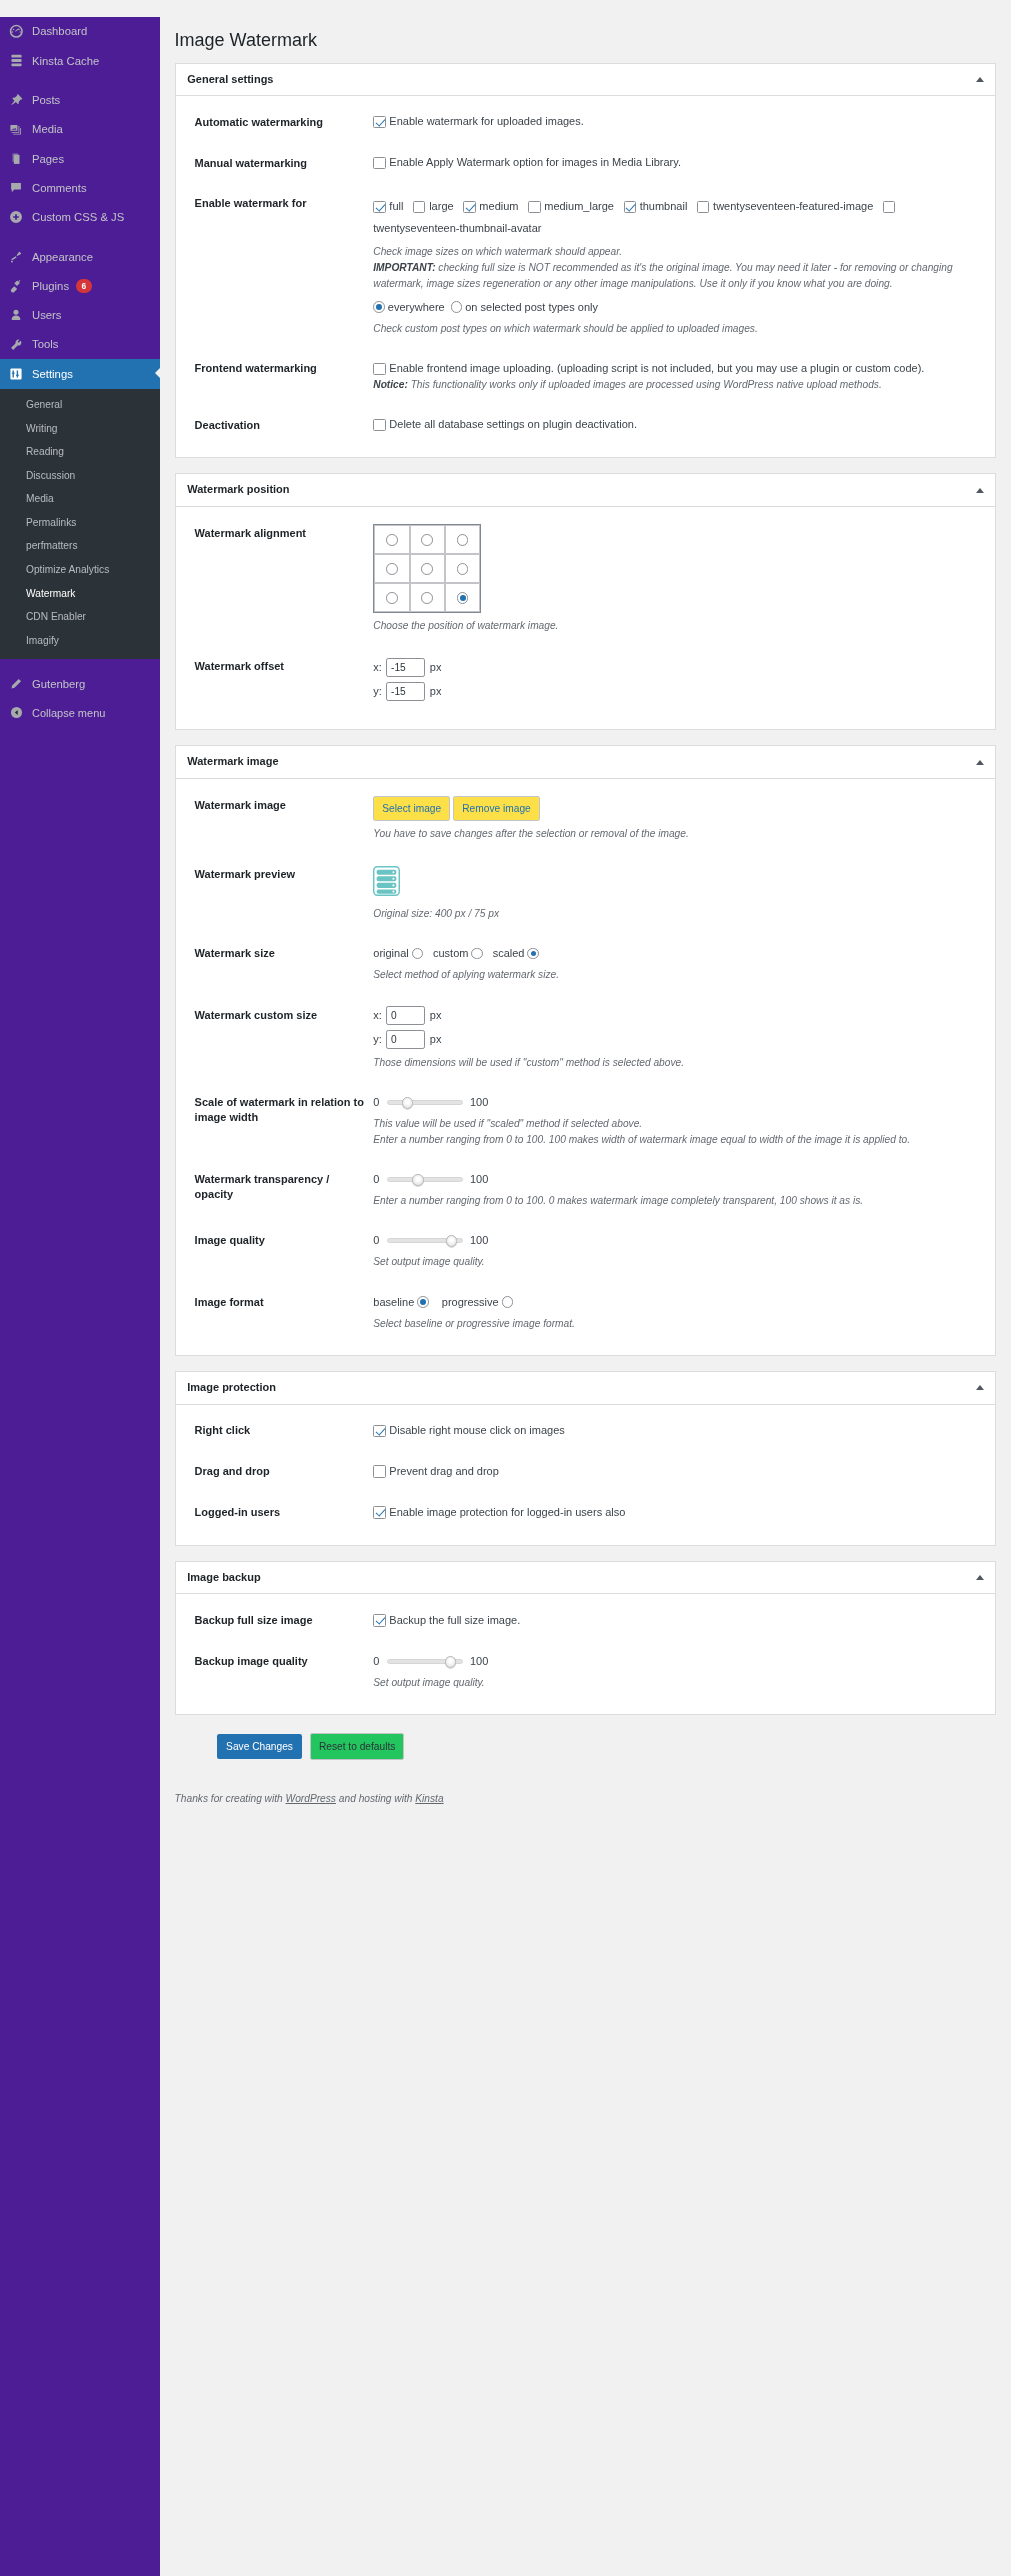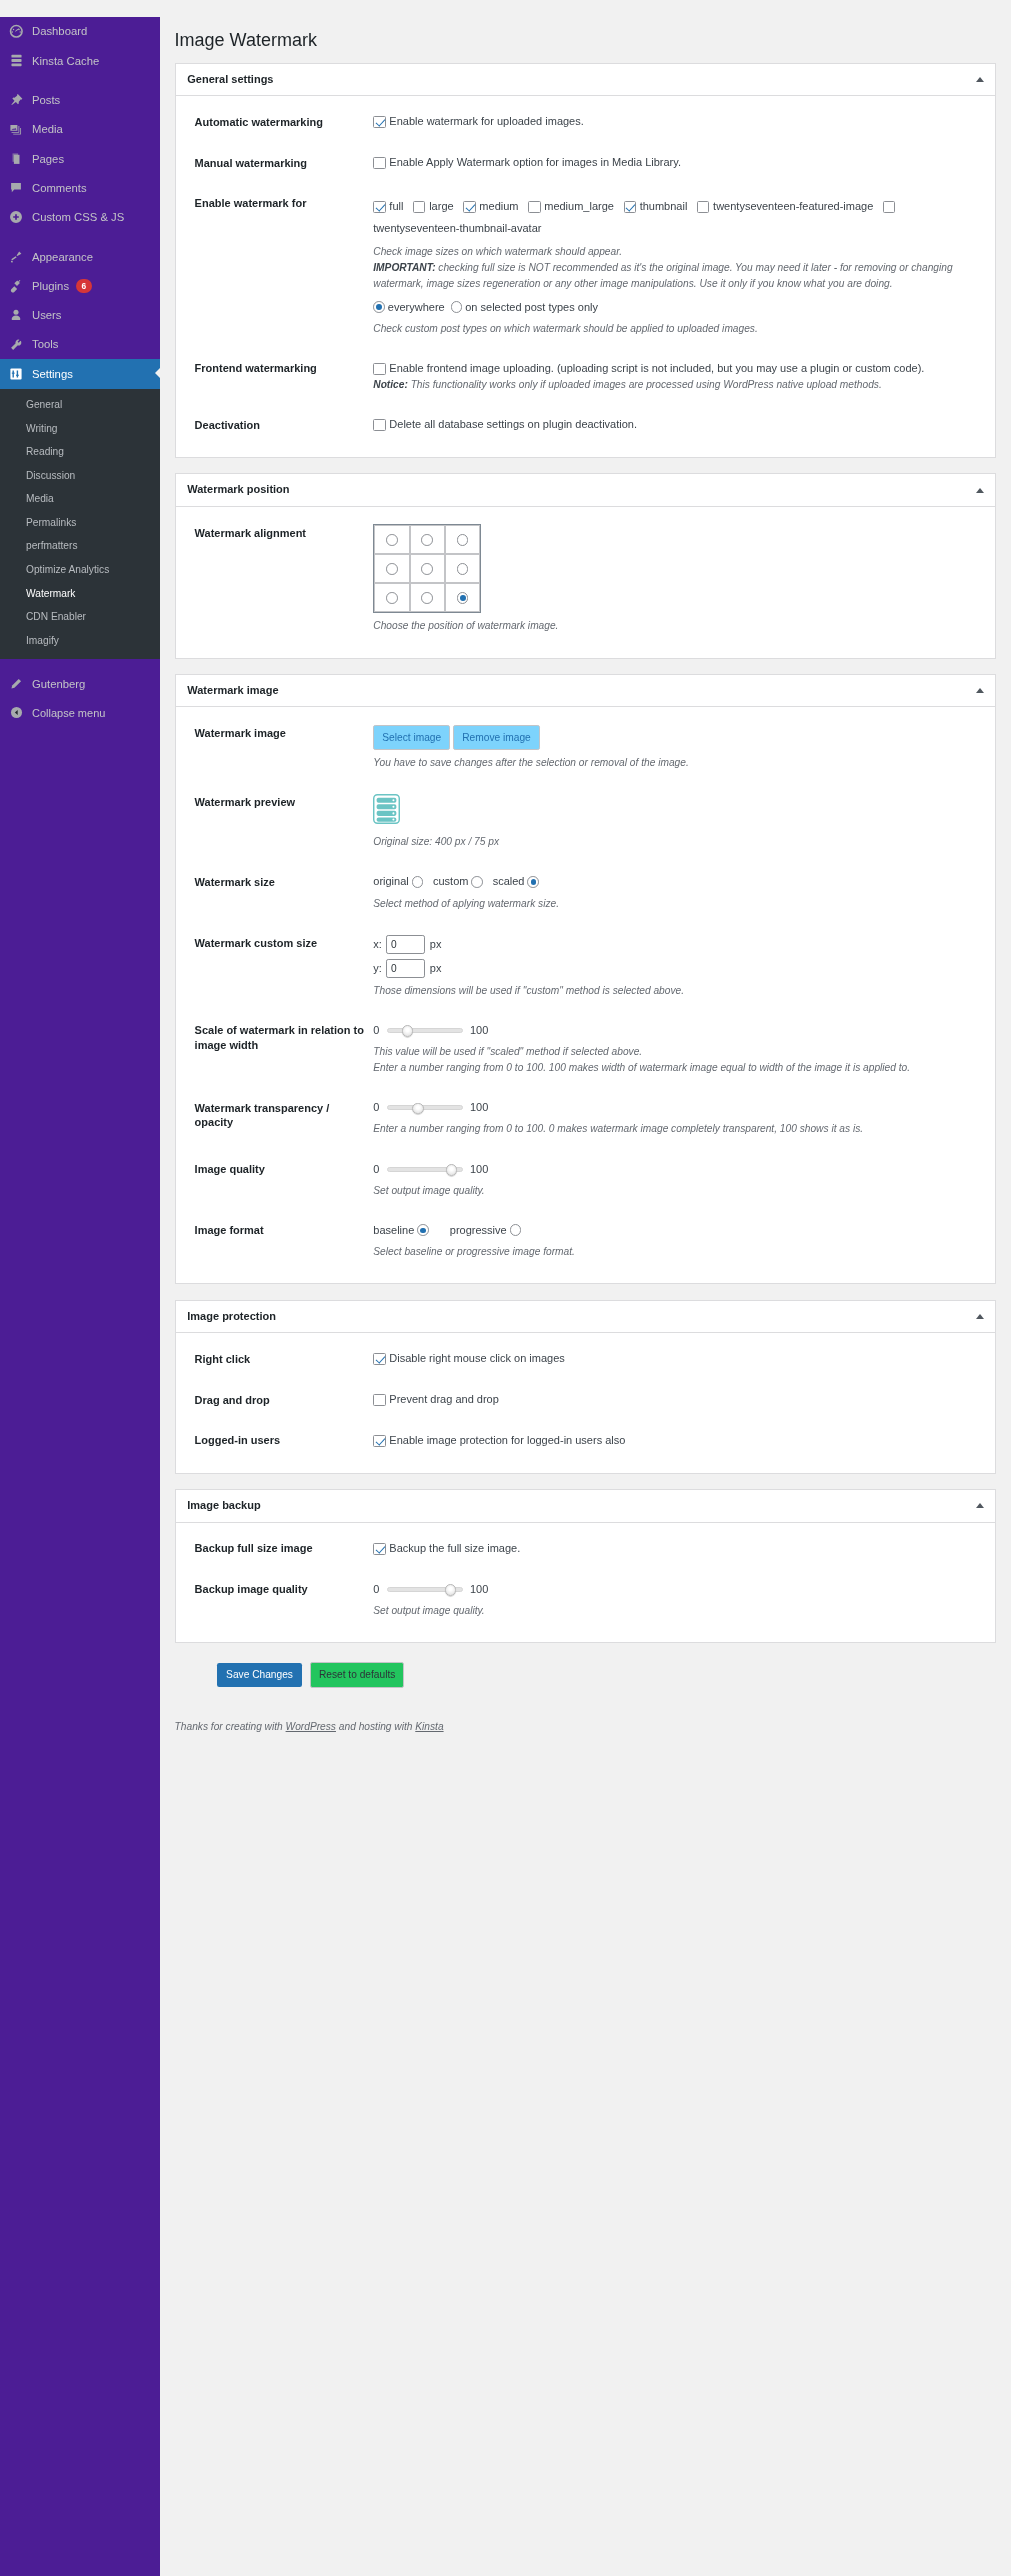--- a/index.html
+++ b/index.html
@@ -154,21 +154,21 @@
   input.num {
     width:39px; height:19px; padding:0 4.4px;
     border:0.7px solid #8c8f94; border-radius:2.2px;
     font-family:"Liberation Sans", sans-serif; font-size:10.2px;
     color:#2c3338; background:#fff;
   }
   .xy-row .unit { margin-left:5.1px; font-size:11px; color:#3c434a; }
 
   
   .button {
-    display:inline-block; background:#7dd3fc; border:0.7px solid #c3c4c7;
+    display:inline-block; background:#fde047; border:0.7px solid #c3c4c7;
     border-radius:2.2px; color:#2271b1; font-size:10.2px;
     padding:2.9px 8px; cursor:pointer; line-height:1.7;
     font-family:"Liberation Sans", sans-serif;
   }
   .button-primary {
     background:#2271b1; border-color:#2271b1; color:#fff;
     font-size:10.2px; padding:3.7px 9.5px; border-radius:2.2px;
     display:inline-block; cursor:pointer; line-height:1.7;
   }
   .button-secondary {
@@ -472,20 +472,35 @@
                     <span class="rb"></span>
                   </div>
               <div class="align-cell">
                     <span class="rb"></span>
                   </div>
               <div class="align-cell">
                     <span class="rb on"></span>
                   </div>
             </div>
             <div class="desc">Choose the position of watermark image.</div>
+          </td>
+        </tr>
+        <tr>
+          <th>Watermark offset</th>
+          <td>
+            <div class="xy-row">
+              <span class="xy-lab">x:</span>
+              <input class="num" type="text" value="-15" style="">
+              <span class="unit">px</span>
+            </div>
+            <div class="xy-row">
+              <span class="xy-lab">y:</span>
+              <input class="num" type="text" value="-15" style="">
+              <span class="unit">px</span>
+            </div>
           </td>
         </tr>
       </tbody>
         </table>
     </div>
   </div>
 
   <div class="postbox">
     <div class="postbox-header">
       <h2>Watermark image</h2>
@@ -585,21 +600,21 @@
                   </span>
               <span class="sl-max">100</span>
             </div>
             <div class="desc">Set output image quality.</div>
           </td>
         </tr>
         <tr>
           <th>Image format</th>
           <td>
             <span class="tl">baseline</span><span class="rb on"></span>
-            <span class="tl" style="margin-left:15px">progressive</span><span class="rb"></span>
+            <span class="tl" style="margin-left:7px">progressive</span><span class="rb"></span>
             <div class="desc">Select baseline or progressive image format.</div>
           </td>
         </tr>
       </tbody>
         </table>
     </div>
   </div>
 
   <div class="postbox">
     <div class="postbox-header">

